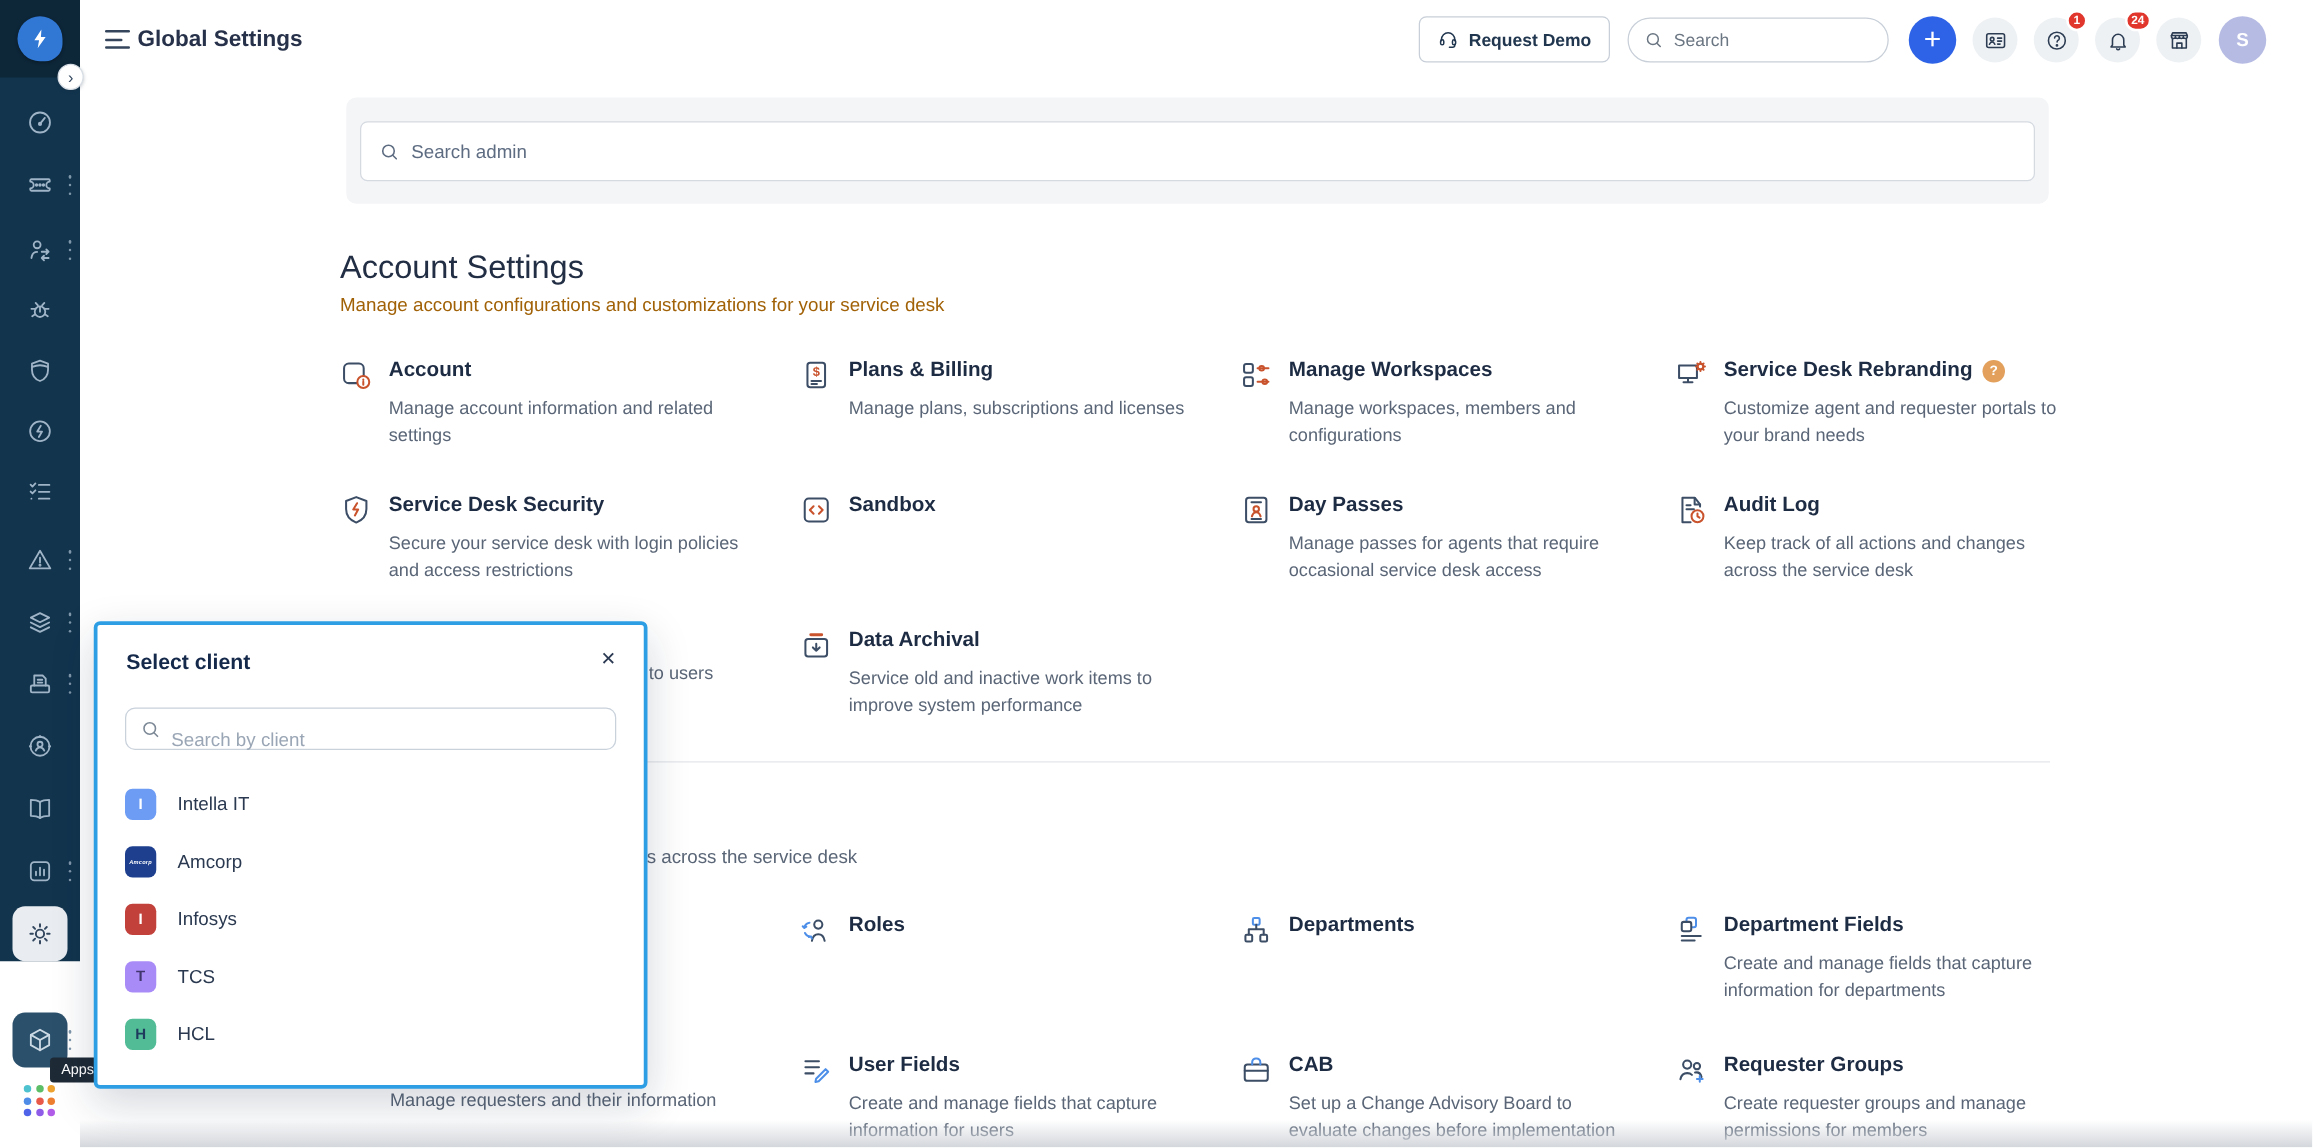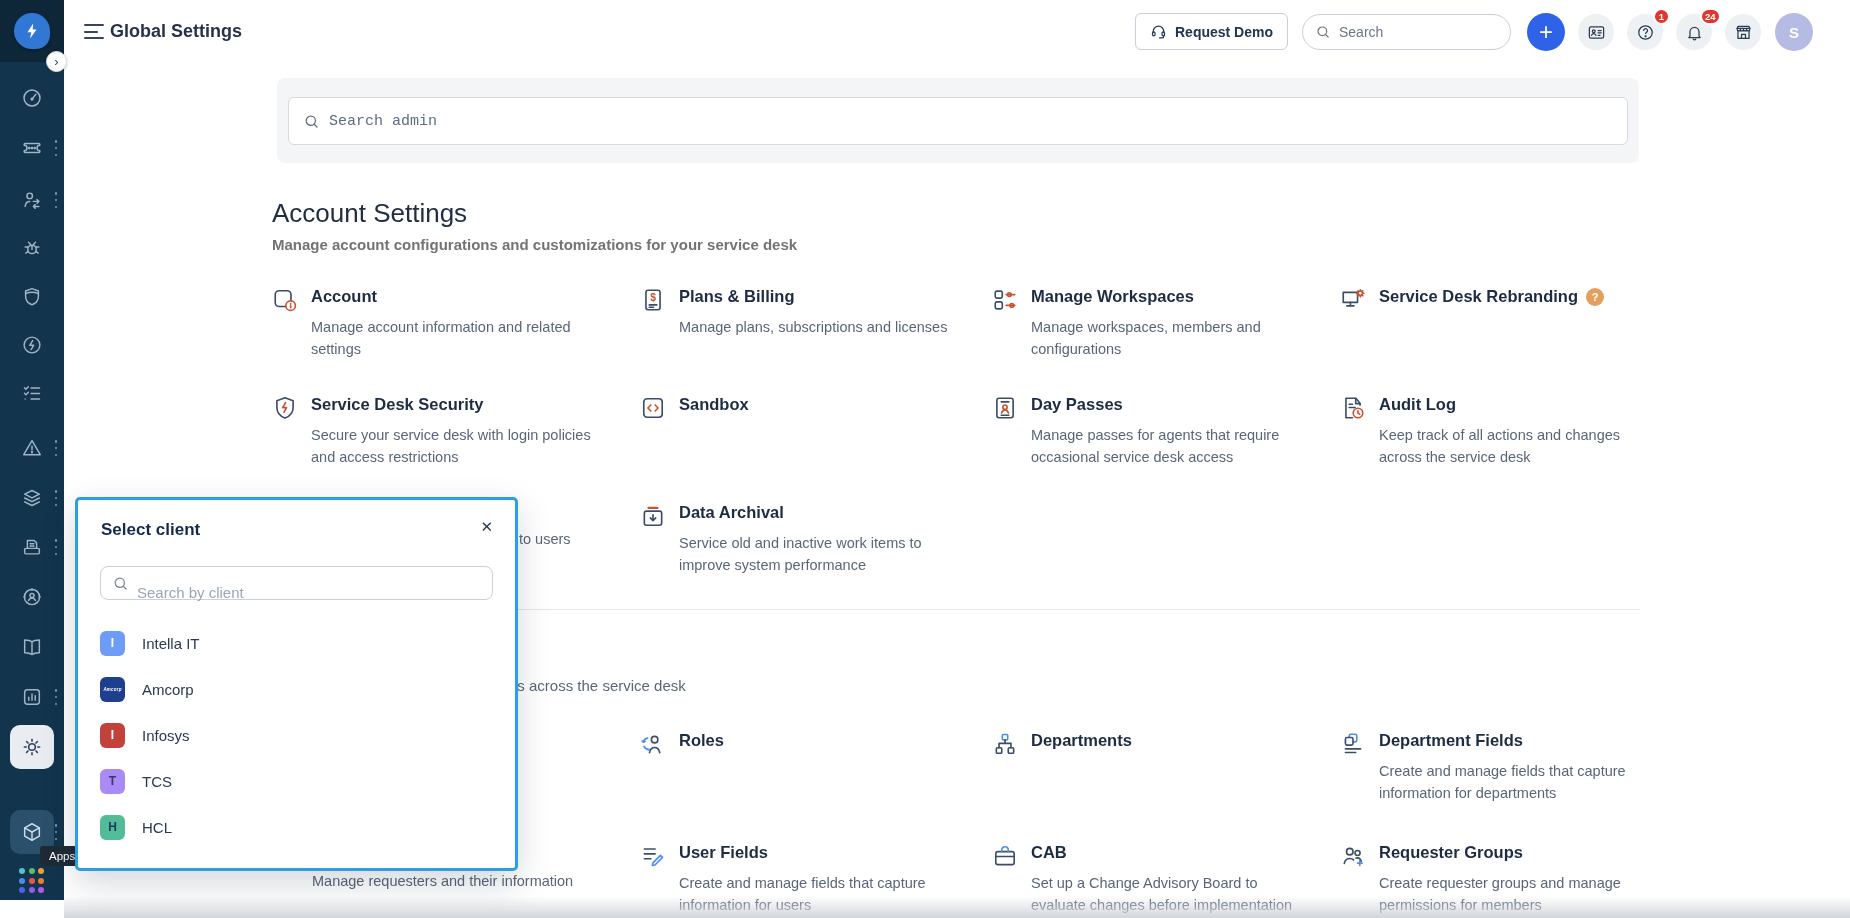--- a/index.html
+++ b/index.html
@@ -1,21 +1,21 @@
 <!DOCTYPE html>
 <html><head>
 <meta charset="utf-8">
 <style>
   * { margin:0; padding:0; box-sizing:border-box; }
   html,body { width:1850px; height:918px; overflow:hidden; }
   body { font-family:"Liberation Sans","DejaVu Sans",sans-serif; background:#fff; }
   .canvas { position:relative; width:1850px; height:918px; background:#fff; overflow:hidden; }
 
   
-  .sidebar { position:absolute; left:0; top:0; width:64px; height:900px; background:#12344D; z-index:30; }
+  .sidebar { position:absolute; left:0; top:0; width:64px; height:769px; background:#12344D; z-index:30; }
   .logo-block { position:absolute; left:0; top:0; width:64px; height:62px; background:#0D2638; display:flex; align-items:center; justify-content:center; }
   .logo { width:36px; height:36px; background:#3178D4; border-radius:50% 50% 14px 50%; display:flex; align-items:center; justify-content:center; box-shadow:0 1px 3px rgba(0,0,0,.3); cursor:pointer; }
   .collapse-btn { position:absolute; left:46px; top:51px; width:21px; height:21px; border-radius:50%; background:#fff; border:1px solid #D8DEE5; box-shadow:0 1px 3px rgba(20,40,60,.25); color:#33475F; font-size:13px; line-height:19px; text-align:center; cursor:pointer; z-index:40; }
   .nav-item { position:absolute; left:10px; width:44px; height:44px; border-radius:10px; display:flex; align-items:center; justify-content:center; color:#9FB4C7; cursor:pointer; }
   .nav-item svg { display:block; }
   .nav-item.active { background:#E9EDF2; color:#33475F; }
   .nav-item.hovered { background:#2B506B; color:#CBD9E4; }
   .kebab { position:absolute; left:52px; width:8px; height:16px; display:flex; flex-direction:column; justify-content:space-between; align-items:center; cursor:pointer; }
   .kebab i { width:2.5px; height:2.5px; border-radius:50%; background:#7F97AB; }
   .apps-tooltip { position:absolute; left:40px; top:846px; background:#1E2A36; color:#fff; font-size:11.5px; padding:4px 9px; border-radius:3px; white-space:nowrap; z-index:45; }
@@ -33,26 +33,26 @@
   .hsearch input { border:none; outline:none; font-size:14px; color:#3c4a5d; width:140px; background:transparent; font-family:inherit; }
   .hsearch input::placeholder { color:#6B7683; }
   .plus-btn { position:absolute; left:1463px; top:13px; width:38px; height:38px; border-radius:50%; background:#2E63E7; color:#fff; font-size:24px; font-weight:400; line-height:36px; text-align:center; cursor:pointer; border:none; }
   .hicon { position:absolute; top:14px; width:36px; height:36px; border-radius:50%; background:#EEF1F4; display:flex; align-items:center; justify-content:center; color:#2C3C52; cursor:pointer; }
   .badge { position:absolute; min-width:17px; height:17px; border-radius:9px; background:#E0362C; border:2px solid #fff; color:#fff; font-size:9.5px; font-weight:700; line-height:13px; text-align:center; padding:0 3px; z-index:5; }
   .avatar { position:absolute; left:1711px; top:13px; width:38px; height:38px; border-radius:50%; background:#B6BBE4; color:#fff; font-size:15px; font-weight:700; display:flex; align-items:center; justify-content:center; cursor:pointer; }
 
   
   .admin-panel { position:absolute; left:277px; top:78px; width:1362px; height:85px; background:#F4F5F7; border-radius:8px; }
   .admin-input { position:absolute; left:11px; top:19px; right:11px; height:48px; background:#fff; border:1px solid #D5DAE1; border-radius:6px; display:flex; align-items:center; padding:0 14px; gap:9px; color:#5E6C82; }
-  .admin-input input { border:none; outline:none; flex:1; font-size:15px; color:#3c4a5d; background:transparent; font-family:Liberation Mono, monospace; }
+  .admin-input input { border:none; outline:none; flex:1; font-size:15px; color:#3c4a5d; background:transparent; font-family:Liberation Sans, sans-serif; }
   .admin-input input::placeholder { color:#5E6C82; }
 
   
   .section-title { position:absolute; left:272px; top:198px; font-size:26px; font-weight:400; color:#222E44; }
-  .section-subtitle { position:absolute; left:272px; top:236px; font-size:15px; color:#737373;font-weight:bold; }
+  .section-subtitle { position:absolute; left:272px; top:236px; font-size:15px; color:#a16207; }
   .card { position:absolute; display:flex; gap:13px; cursor:pointer; width:330px; }
   .cicon { flex:0 0 26px; height:26px; color:#3C4D66; }
   .ctitle { font-size:16.5px; font-weight:700; color:#1D2B43; display:flex; align-items:center; gap:8px; }
   .cdesc { margin-top:11px; font-size:14.5px; line-height:1.5; color:#5A6677; max-width:285px; }
   .qbadge { width:18px; height:18px; border-radius:50%; background:#E2A05C; color:#fff; font-size:11px; font-weight:700; display:inline-flex; align-items:center; justify-content:center; }
   .divider { position:absolute; left:272px; top:609px; width:1368px; height:1px; background:#E3E6EA; }
   .fragment { position:absolute; font-size:14.5px; color:#5A6677; white-space:nowrap; }
 
   
   .modal { position:absolute; left:75px; top:497px; width:443px; height:374px; background:#fff; border:3px solid #2E9EE4; border-radius:5px; box-shadow:0 12px 34px rgba(15,35,60,.18); z-index:50; }
@@ -388,20 +388,21 @@
           <path d="M9.6 14.2v3.2M6.3 17.4h6.6"></path>
           <circle cx="18.8" cy="5.8" r="2.1" stroke="#C9532C"></circle>
           <path d="M18.8 2.5v1.1M18.8 8v1.1M15.5 5.8h1.1M21 5.8h1.1M16.5 3.5l.8.8M20.3 7.3l.8.8M21.1 3.5l-.8.8M16.5 8.1l.8-.8" stroke="#C9532C"></path>
         </svg>
     </div>
     <div class="ctext">
       <div class="ctitle">
           <span>Service Desk Rebranding</span>
           <span class="qbadge">?</span>
         </div>
+      <div class="cdesc">Customize agent and requester portals to your brand needs</div>
       </div>
   </div>
 
   <div class="card" style="left:272px; top:395px">
     <div class="cicon">
       <svg width="26" height="26" viewBox="0 0 24 24" fill="none" stroke="currentColor" stroke-width="1.5" stroke-linecap="round" stroke-linejoin="round">
           <path d="M12 2.5 19.5 5.3v6c0 4.8-3.2 8.4-7.5 10-4.3-1.6-7.5-5.2-7.5-10v-6z"></path>
           <path d="m12.6 7-2.8 4.6h3.6L11 16" stroke="#C9532C"></path>
         </svg>
     </div>

